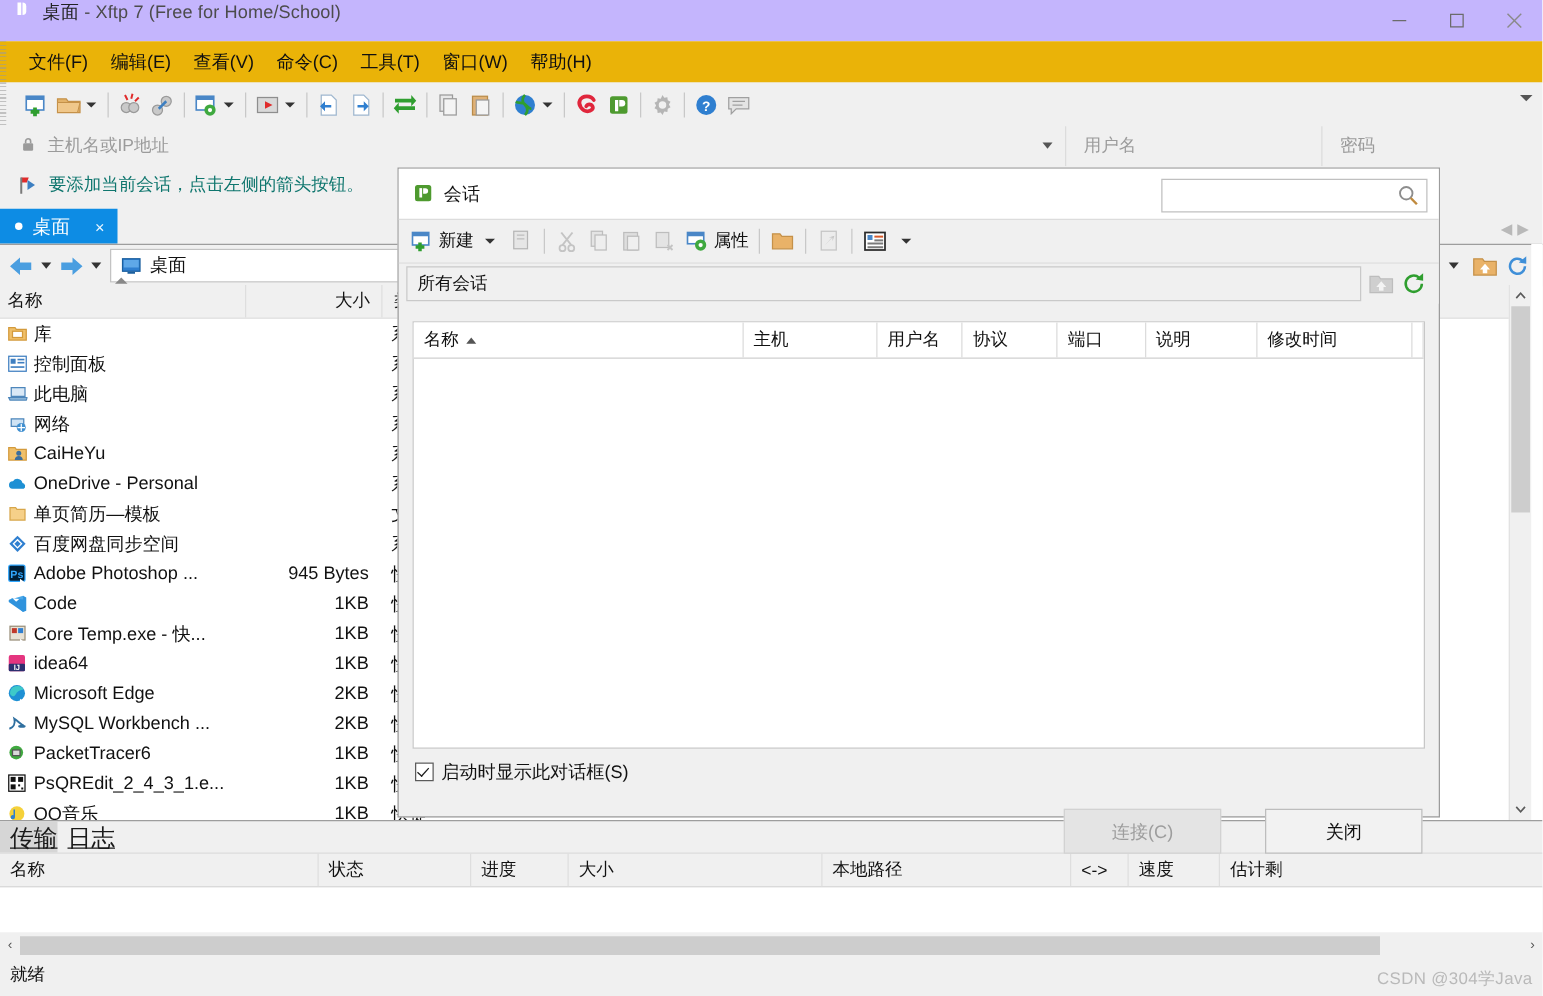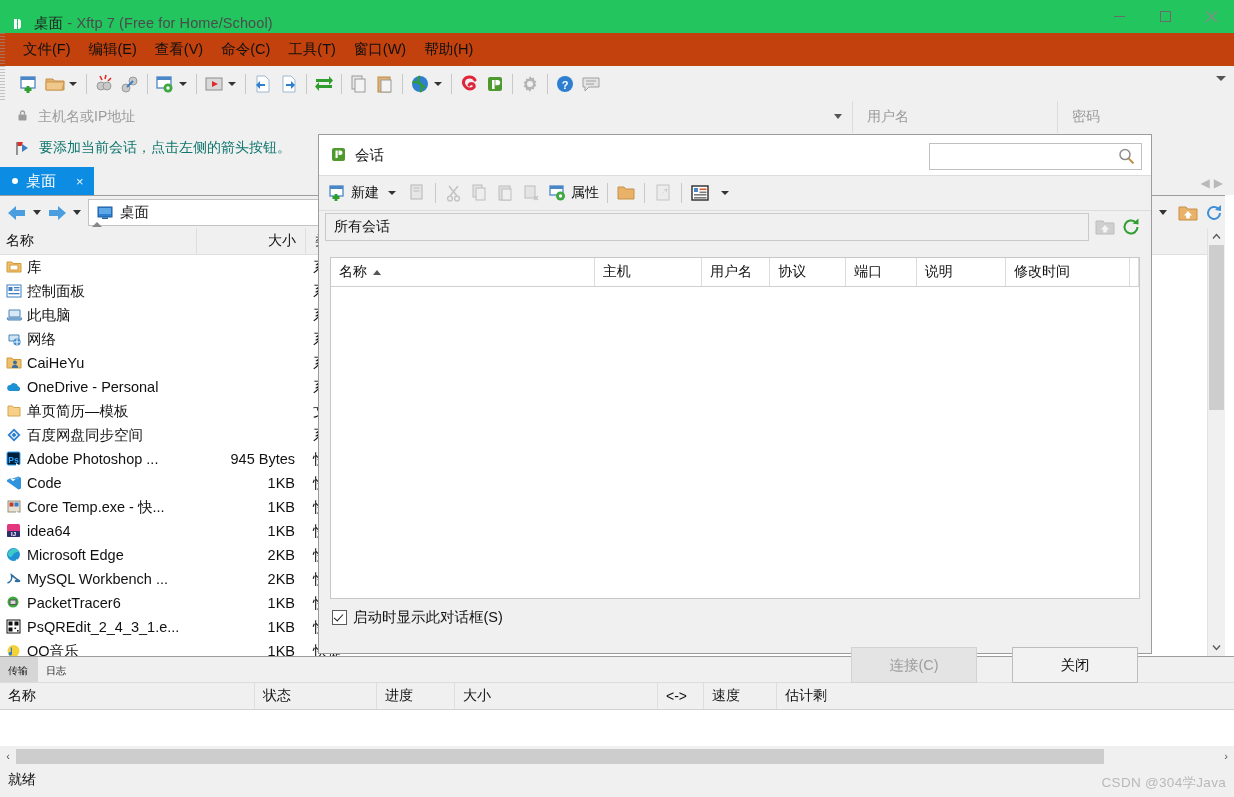--- a/index.html
+++ b/index.html
@@ -5,35 +5,35 @@
   html,body{margin:0;padding:0;}
   body{
     width:1234px;height:797px;overflow:hidden;
     font-family:"Liberation Sans","DejaVu Sans",sans-serif;
     font-size:13px;color:#1a1a1a;background:#ffffff;
     -webkit-font-smoothing:antialiased;
   }
   .app{position:relative;width:1234px;height:797px;background:#f0f0f0;}
 
   
-  .titlebar{position:absolute;left:0;top:0;width:1234px;height:33px;background:#22c55e;
-    border-bottom:1px solid #ffffff;display:flex;align-items:flex-end;}
+  .titlebar{position:absolute;left:0;top:0;width:1234px;height:33px;background:#c4b5fd;
+    border-bottom:1px solid #ffffff;display:flex;align-items:flex-start;}
   .tb-icon{width:17px;height:16px;margin-left:10px;margin-right:7px;position:relative;flex:0 0 auto;}
   .xft-logo{width:15px;height:14px;background:#4e9a2f;border-radius:2px;position:relative;
      box-shadow:inset 0 0 0 1px #3d7d24;}
   .xft-logo:after{content:"";position:absolute;left:4px;top:2px;width:3px;height:10px;background:#fff;}
   .xft-logo:before{content:"";position:absolute;left:8px;top:2px;width:3px;height:10px;background:#fff;border-radius:0 3px 3px 0;}
   .tb-title{font-size:14.5px;color:#4c4c4c;letter-spacing:.1px;white-space:nowrap;}
   .tb-title b{font-weight:normal;color:#222;}
   .wincontrols{position:absolute;right:0;top:0;height:33px;display:flex;}
   .wc{width:46px;height:33px;display:flex;align-items:center;justify-content:center;color:#6b6b6b;}
   .wc svg{display:block;}
 
   
-  .menubar{position:absolute;left:0;top:33px;width:1234px;height:33px;background:#c2410c;display:flex;align-items:center;}
+  .menubar{position:absolute;left:0;top:33px;width:1234px;height:33px;background:#eab308;display:flex;align-items:center;}
   .menu-item{padding:3px 9px;font-size:14.5px;color:#101010;white-space:nowrap;}
   .menubar:before{content:"";position:absolute;left:0;top:0;width:5px;height:33px;
      background:repeating-linear-gradient(to bottom,#9a9a9a 0 1px,transparent 1px 3px);opacity:.55;}
 
   
   .toolbar{position:absolute;left:0;top:66px;width:1234px;height:35px;background:#f0f0f0;display:flex;align-items:center;}
   .toolbar:before{content:"";position:absolute;left:0;top:0;width:5px;height:35px;
      background:repeating-linear-gradient(to bottom,#9a9a9a 0 1px,transparent 1px 3px);opacity:.55;}
   .tbtn{width:26px;height:26px;display:flex;align-items:center;justify-content:center;flex:0 0 auto;}
   .tsep{width:1px;height:20px;background:#c8c8c8;margin:0 4px;flex:0 0 auto;}
@@ -94,21 +94,21 @@
 
   
   .vscroll{position:absolute;right:9px;top:228px;width:17px;height:428px;background:#f0f0f0;border-left:1px solid #e2e2e2;}
   .vs-up,.vs-dn{height:17px;display:flex;align-items:center;justify-content:center;color:#5a5a5a;font-size:10px;}
   .vs-thumb{position:absolute;left:1px;top:17px;width:15px;height:165px;background:#cdcdcd;}
   .rightedge{position:absolute;right:0;top:195px;width:9px;height:461px;background:#fff;}
 
   
   .bottom{position:absolute;left:0;top:656px;width:1234px;height:141px;background:#f0f0f0;border-top:1px solid #9d9d9d;}
   .btabs{height:25px;display:flex;align-items:stretch;}
-  .btab{padding:2px 10px 0 8px;font-size:10px;display:flex;align-items:center;}
+  .btab{padding:2px 0 0 8px;font-size:19px;display:flex;align-items:center;text-decoration:underline;}
   .btab.active{background:#d6d6d6;color:#1a1a1a;}
   .btab.inactive{color:#1a1a1a;}
   .bhead{height:26px;background:#f0f0f0;display:flex;align-items:center;border-top:1px solid #dcdcdc;border-bottom:1px solid #d2d2d2;}
   .bh{font-size:14px;color:#111;display:flex;align-items:center;height:100%;border-left:1px solid #dedede;padding-left:8px;}
   .bh:first-child{border-left:none;}
   .bbody{height:36px;background:#fff;}
   .hscroll{height:20px;background:#f0f0f0;display:flex;align-items:center;}
   .hs-l,.hs-r{width:16px;text-align:center;color:#555;font-size:11px;}
   .hs-track{flex:1 1 auto;height:15px;background:#f0f0f0;position:relative;}
   .hs-thumb{position:absolute;left:0;top:0;width:1088px;height:15px;background:#cdcdcd;}
@@ -673,20 +673,21 @@
   <div class="bottom">
     <div class="btabs">
       <div class="btab active">传输</div>
       <div class="btab inactive">日志</div>
     </div>
     <div class="bhead">
       <div class="bh" style="width:246px">名称</div>
       <div class="bh" style="width:113px">状态</div>
       <div class="bh" style="width:69px">进度</div>
       <div class="bh" style="width:194px">大小</div>
+      <div class="bh" style="width:190px">本地路径</div>
       <div class="bh" style="width:37px">&lt;-&gt;</div>
       <div class="bh" style="width:64px">速度</div>
       <div class="bh" style="flex:1 1 auto">估计剩</div>
     </div>
     <div class="bbody"></div>
     <div class="hscroll">
       <div class="hs-l">‹</div>
       <div class="hs-track">
           <div class="hs-thumb"></div>
         </div>

